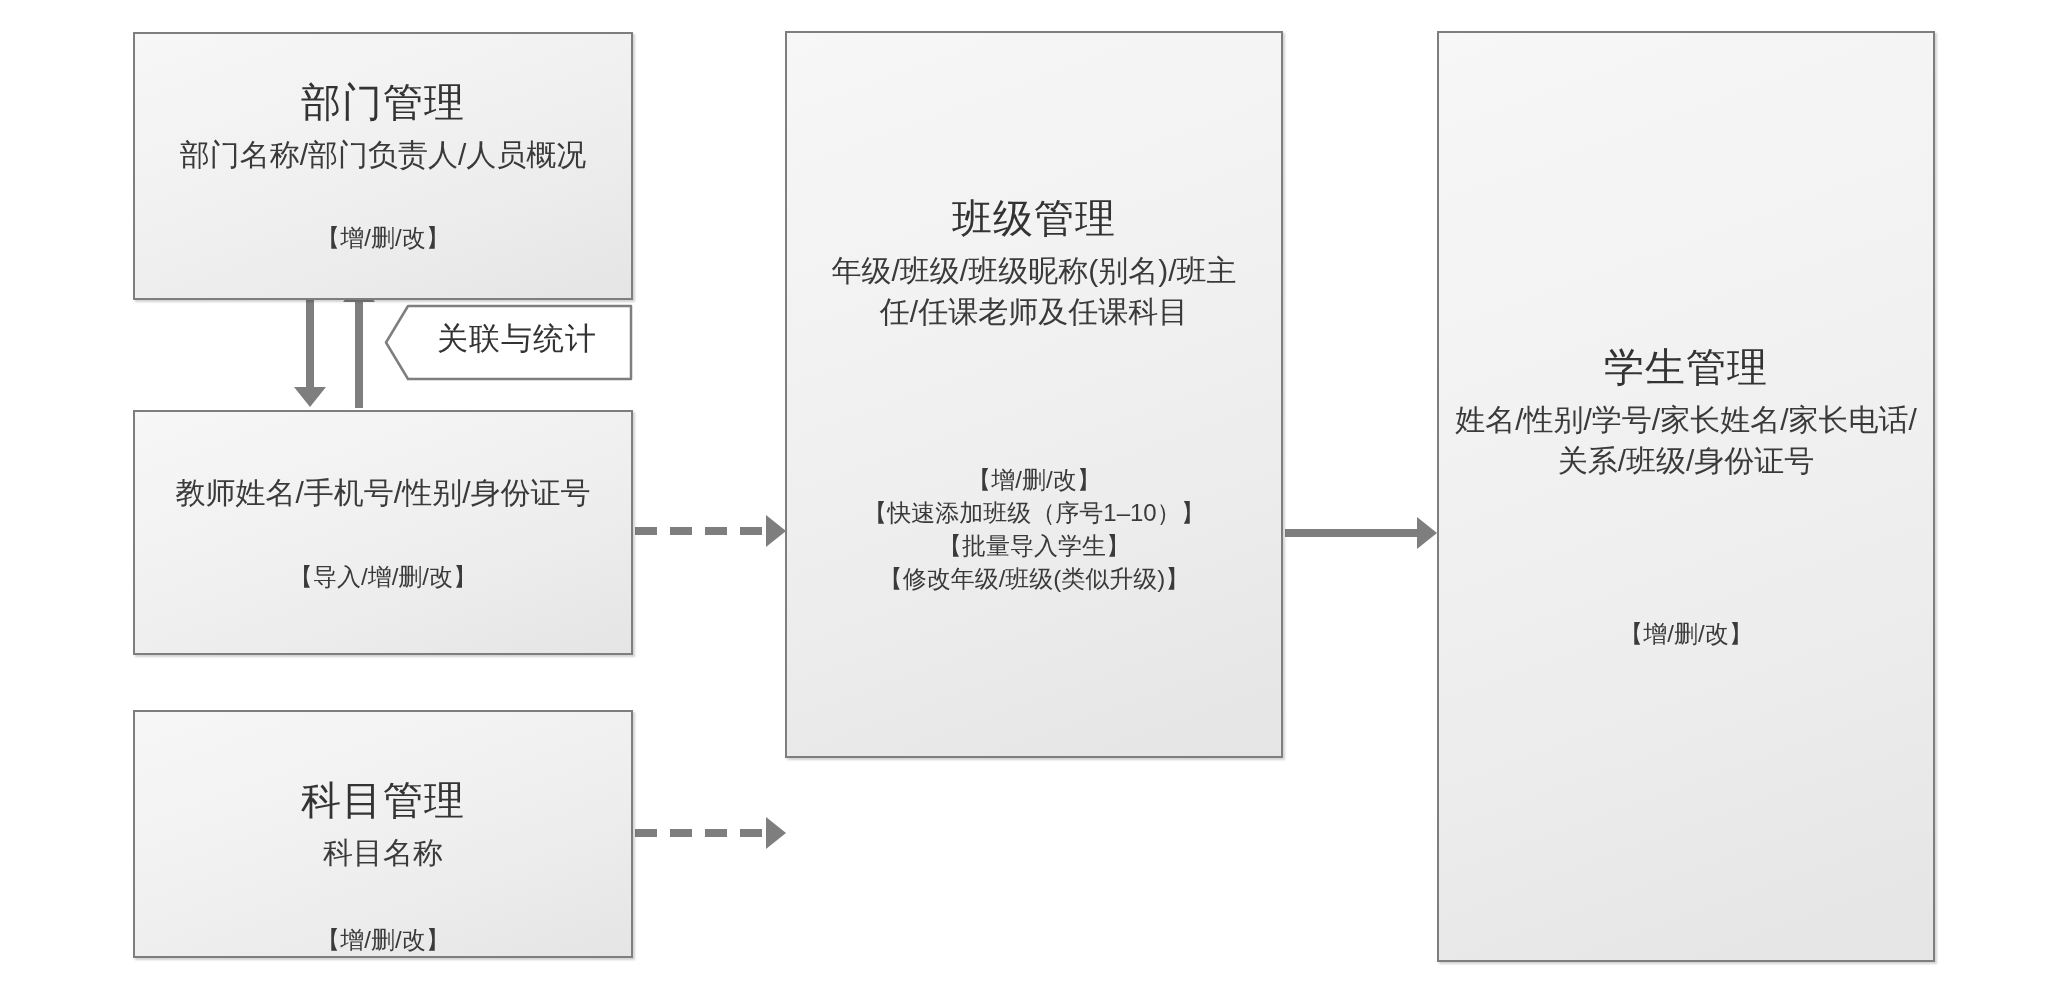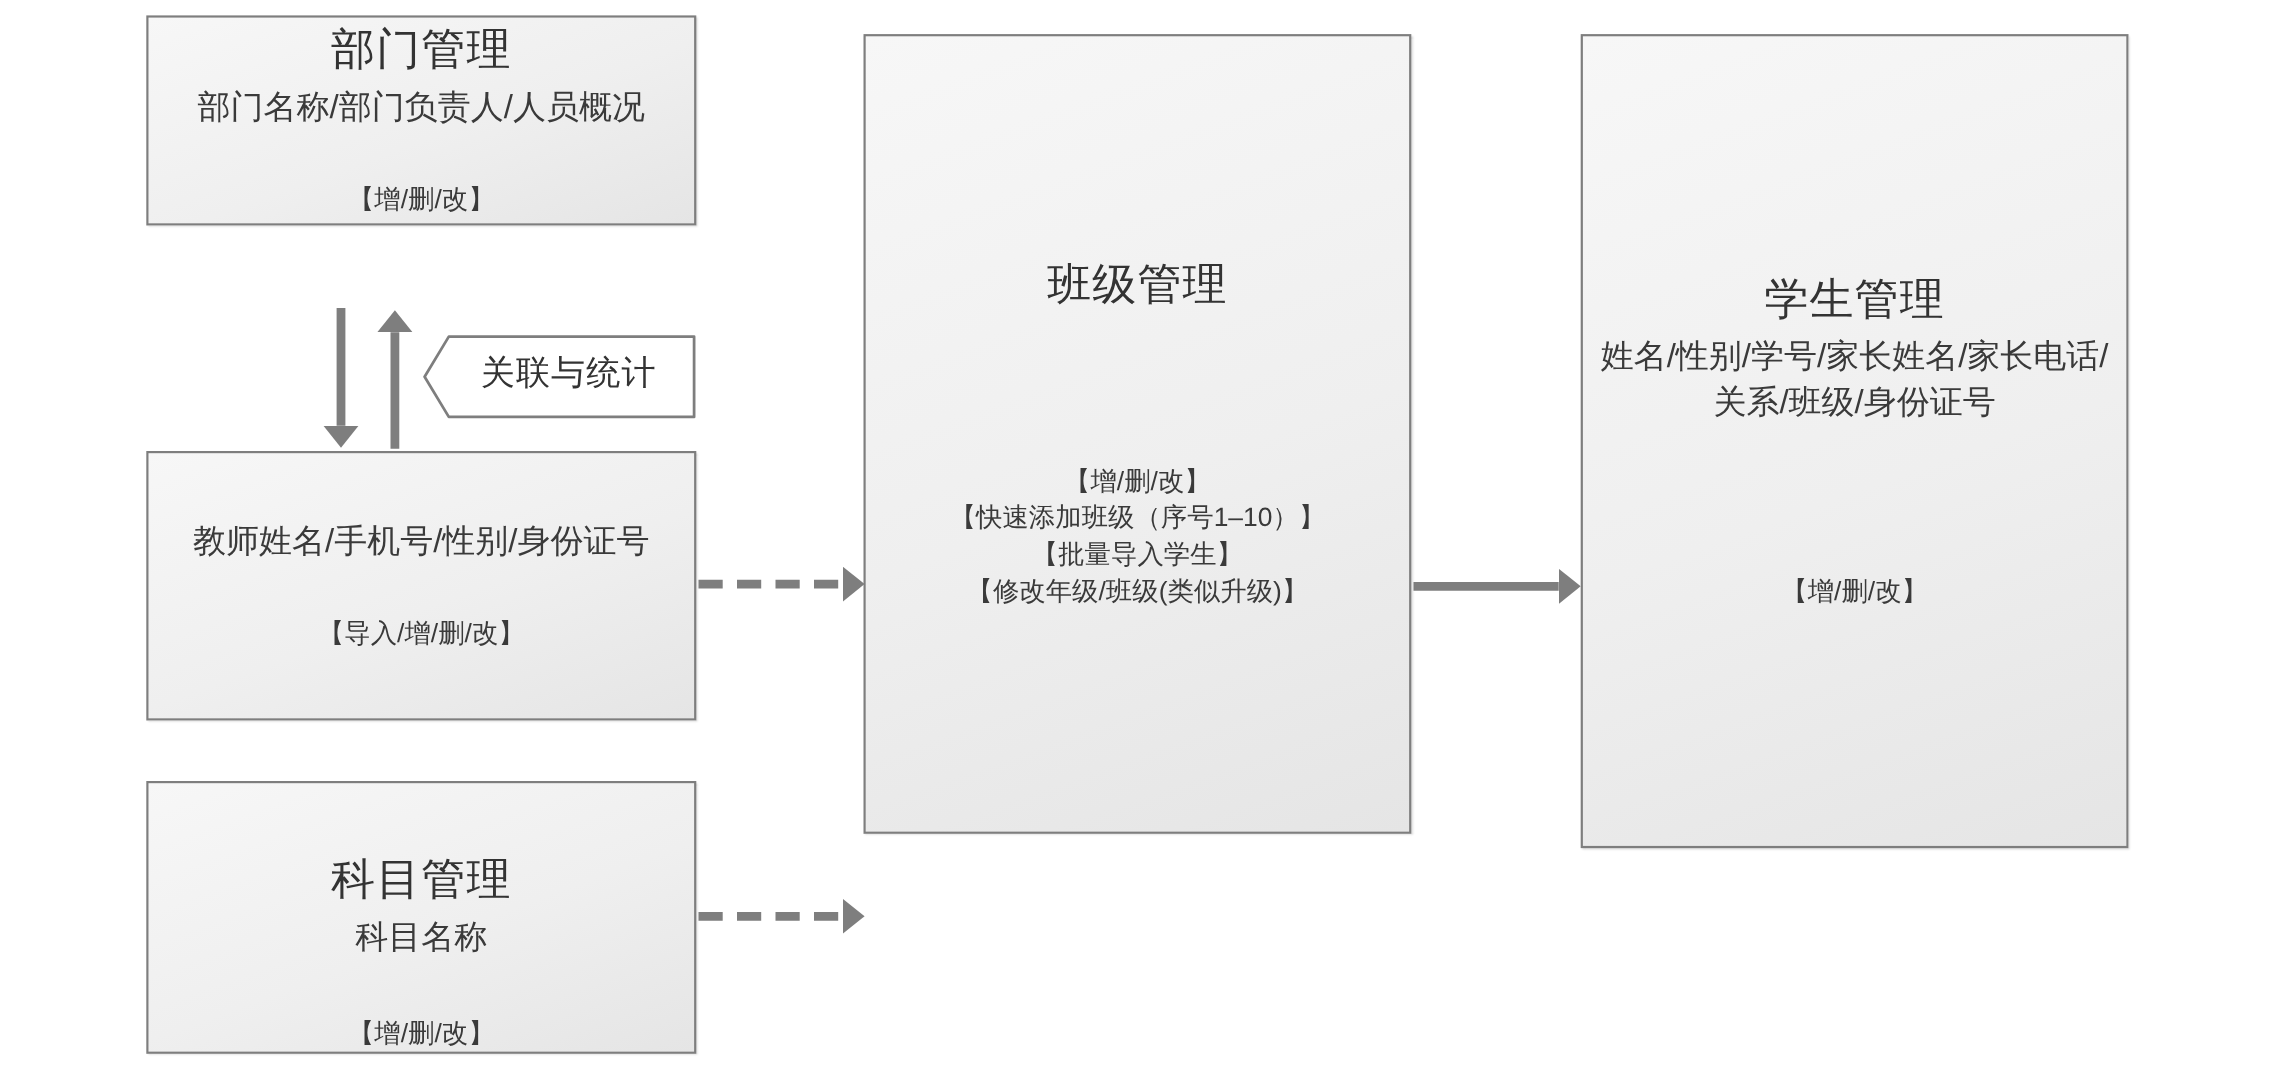--- a/index.html
+++ b/index.html
@@ -41,25 +41,25 @@
     line-height: 1.38;
     color: #3a3a3a;
   }
   .spacer { width: 1px; }
   .sp-46 { height: 46px; }
   .sp-50 { height: 50px; }
   .sp-130 { height: 130px; }
   .sp-135 { height: 135px; }
   .w-420 { max-width: 430px; }
   .w-465 { max-width: 465px; }
-  #node-department { left: 133px; top: 14px;  width: 500px; height: 191px; justify-content: center; }
+  #node-department { left: 133px; top: 32px;  width: 500px; height: 268px; justify-content: center; }
   #node-staff      { left: 133px; top: 410px; width: 500px; height: 245px; }
   #node-subject    { left: 133px; top: 710px; width: 500px; height: 248px; justify-content: flex-end; }
   #node-class      { left: 785px; top: 31px;  width: 498px; height: 727px; }
-  #node-student    { left: 1437px; top: 31px; width: 498px; height: 740px; }
+  #node-student    { left: 1437px; top: 31px; width: 498px; height: 931px; }
   #connector-layer {
     position: absolute;
     left: 0; top: 0;
     width: 2068px; height: 988px;
     pointer-events: none;
   }
   #callout-label {
     position: absolute;
     left: 402px; top: 305px;
     width: 230px; height: 68px;
@@ -107,20 +107,21 @@
 
   <div class="node" id="node-subject">
     <div class="node-title">科目管理</div>
     <div class="node-fields">科目名称</div>
     <div class="spacer sp-50"></div>
     <div class="node-ops">【增/删/改】</div>
   </div>
 
   <div class="node" id="node-class">
     <div class="node-title">班级管理</div>
+    <div class="node-fields w-420">年级/班级/班级昵称(别名)/班主任/任课老师及任课科目</div>
     <div class="spacer sp-130"></div>
     <div class="node-ops">
       <div>【增/删/改】</div>
       <div>【快速添加班级（序号1–10）】</div>
       <div>【批量导入学生】</div>
       <div>【修改年级/班级(类似升级)】</div>
     </div>
   </div>
 
   <div class="node" id="node-student">

